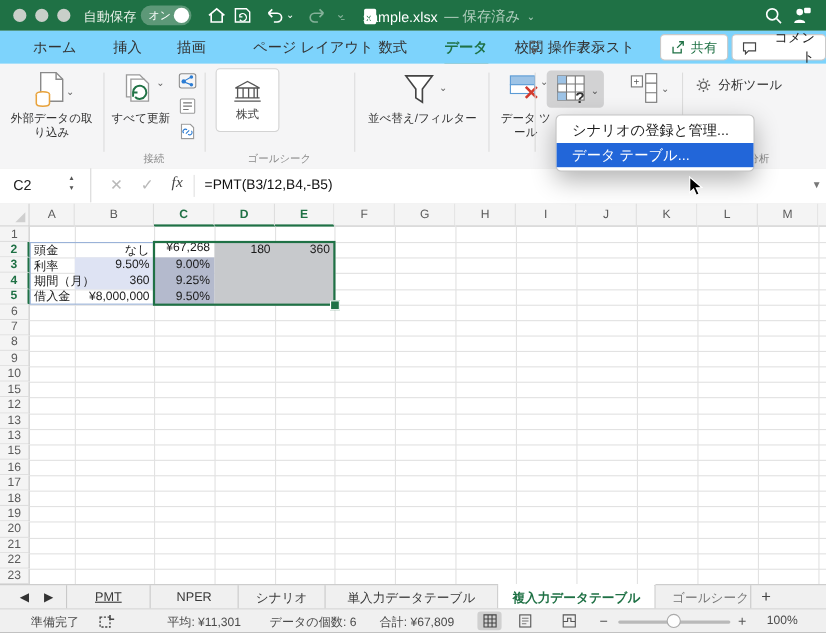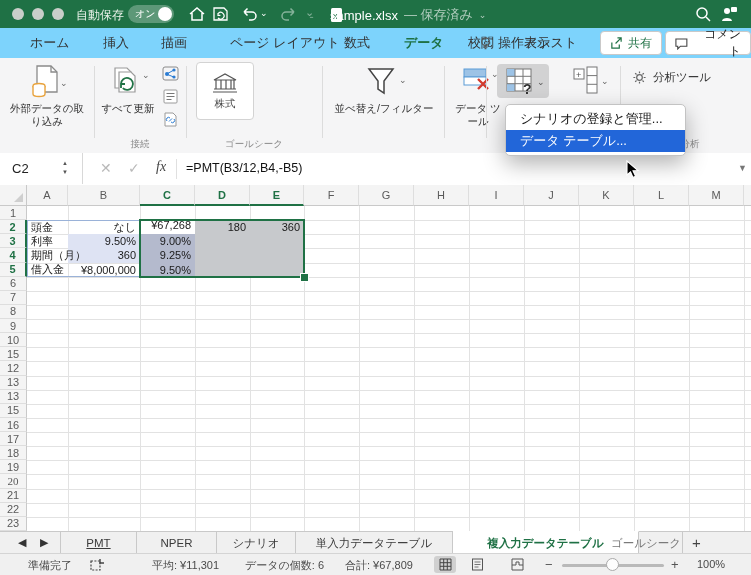--- a/index.html
+++ b/index.html
@@ -325,21 +325,21 @@
       <div class="rowhead" style="top: 148.17px; height: 14.13px;">10</div>
       <div class="rowhead" style="top: 162.3px; height: 14.13px;">15</div>
       <div class="rowhead" style="top: 176.43px; height: 14.13px;">12</div>
       <div class="rowhead" style="top: 190.56px; height: 14.13px;">13</div>
       <div class="rowhead" style="top: 204.69px; height: 14.13px;">13</div>
       <div class="rowhead" style="top: 218.82px; height: 14.13px;">15</div>
       <div class="rowhead" style="top: 232.95px; height: 14.13px;">16</div>
       <div class="rowhead" style="top: 247.08px; height: 14.13px;">17</div>
       <div class="rowhead" style="top: 261.21px; height: 14.13px;">18</div>
       <div class="rowhead" style="top: 275.34px; height: 14.13px;">19</div>
-      <div class="rowhead" style="top: 289.47px; height: 14.13px; font-family: Liberation Serif, serif;">20</div>
+      <div class="rowhead" style="top: 289.47px; height: 14.13px;">20</div>
       <div class="rowhead" style="top: 303.6px; height: 14.13px;">21</div>
       <div class="rowhead" style="top: 317.73px; height: 14.13px;">22</div>
       <div class="rowhead" style="top: 331.86px; height: 14.13px;">23</div>
       <div class="vline" style="left: 68px; top: 21px; height: 325px;"></div>
       <div class="vline" style="left: 140px; top: 21px; height: 325px;"></div>
       <div class="vline" style="left: 195px; top: 21px; height: 325px;"></div>
       <div class="vline" style="left: 250px; top: 21px; height: 325px;"></div>
       <div class="vline" style="left: 304px; top: 21px; height: 325px;"></div>
       <div class="vline" style="left: 359px; top: 21px; height: 325px;"></div>
       <div class="vline" style="left: 414px; top: 21px; height: 325px;"></div>
@@ -404,21 +404,21 @@
   </svg>
 
   <div class="sheettabs">
     <span class="nav-arrow" style="left:18px;">◀</span>
     <span class="nav-arrow" style="left:40px;">▶</span>
     <div id="stabs">
         <div class="stab first" style="left: 60px; width: 77px; text-decoration: underline;">PMT</div>
         <div class="stab" style="left: 137px; width: 80px;">NPER</div>
         <div class="stab" style="left: 217px; width: 79px;">シナリオ</div>
         <div class="stab" style="left: 296px; width: 157px;">単入力データテーブル</div>
-        <div class="stab active" style="left: 453px; width: 186px;">複入力データテーブル</div>
+        <div class="stab active" style="left: 453px; width: 143px;">複入力データテーブル</div>
         <div class="stab trunc" style="left: 610px; width: 73px;">ゴールシーク</div>
       </div>
     <span class="plus-tab" style="left:692px;">+</span>
   </div>
 
   <div class="statusbar">
     <span class="sb" style="left:28px;">準備完了</span>
     <svg class="abs" style="left:90px;top:4px;width:14px;height:14px;" viewBox="0 0 14 14">
         <rect x="1" y="3" width="9" height="9" fill="none" stroke="#444" stroke-dasharray="2 1.4" stroke-width="1.2"></rect>
         <path d="M10 1 v4 h4" fill="none" stroke="#444" stroke-width="1.4"></path>

